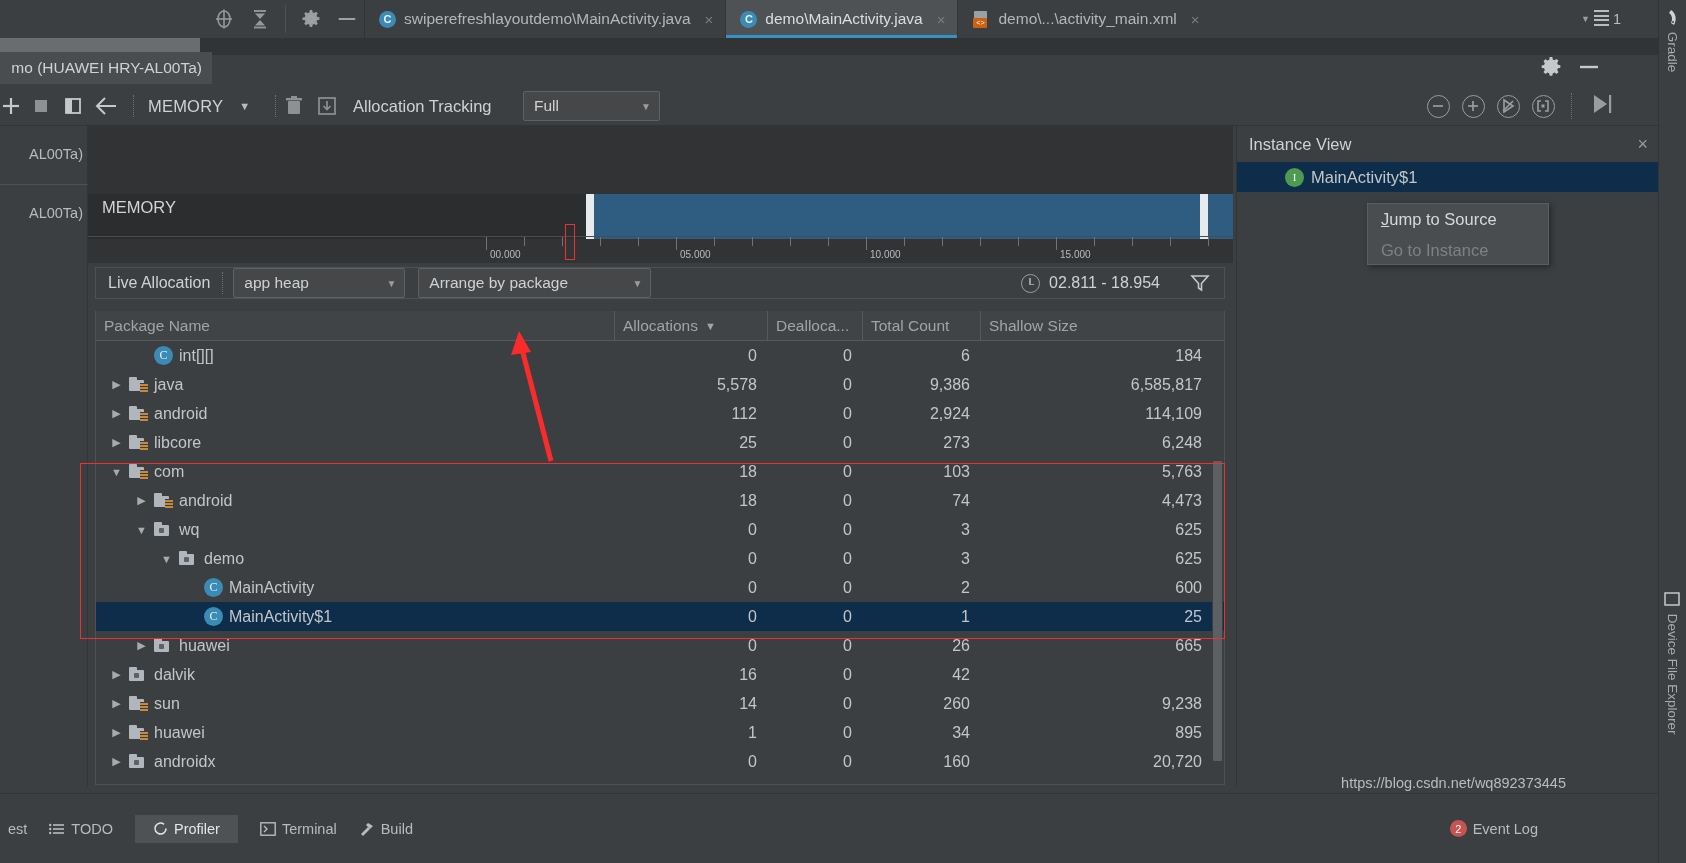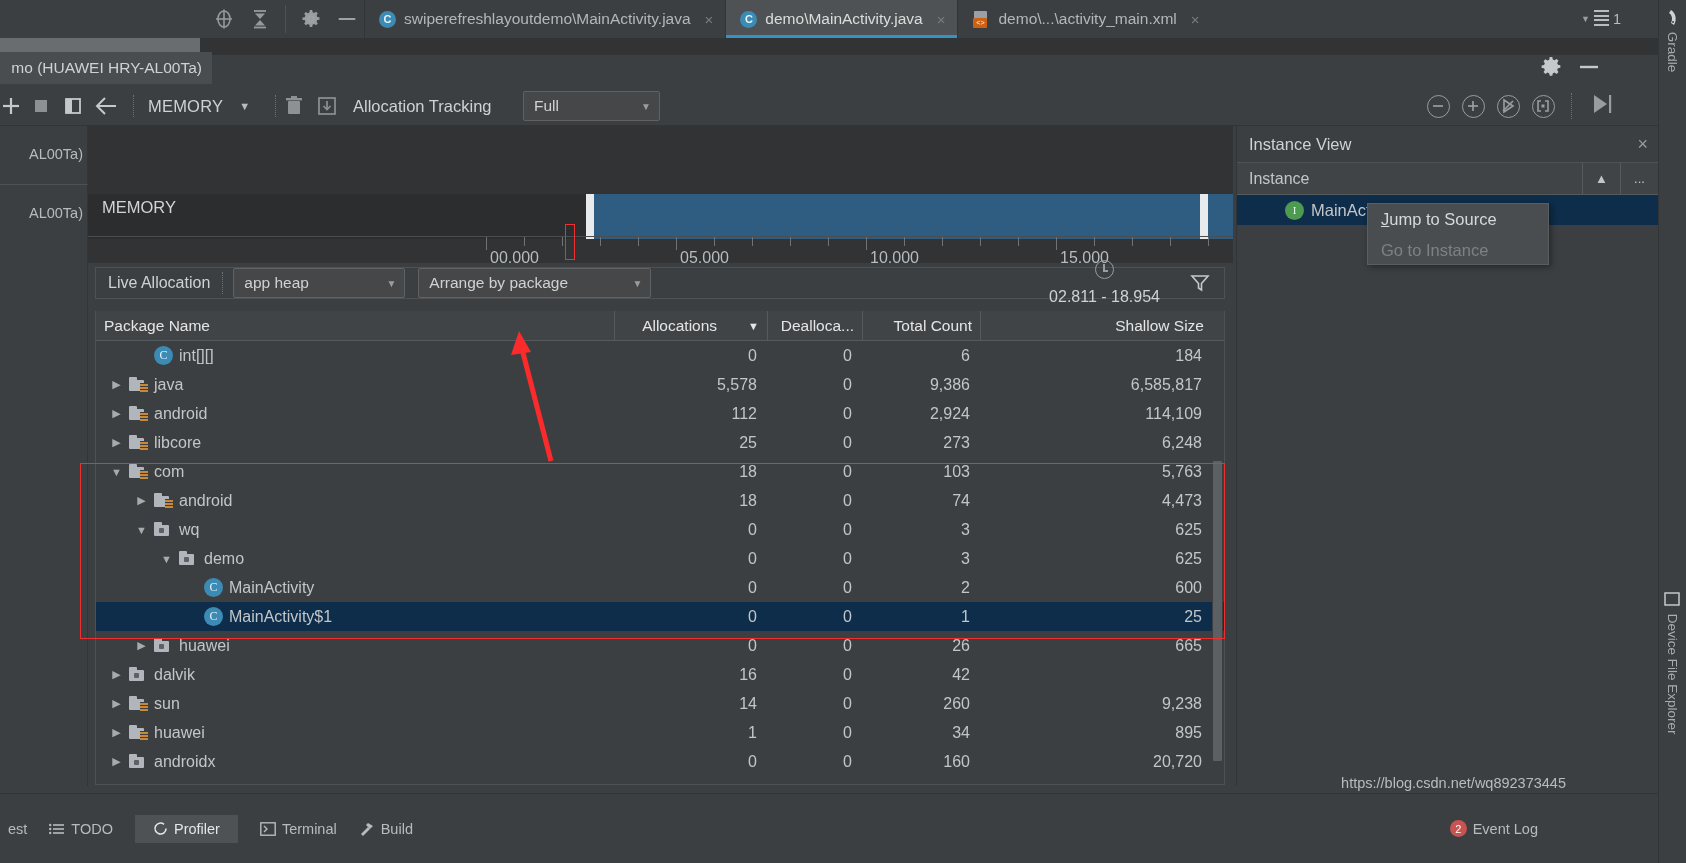--- a/index.html
+++ b/index.html
@@ -81,38 +81,38 @@
   .dot { position:absolute; width:19px; height:24px; border-radius:50%; background:#d07ca7; }
   .act-label { position:absolute; font-size:16.5px; color:#c9ccce; }
   .act-bar { position:absolute; height:9px; background:#6e7173; }
   .tl-mem { position:absolute; left:0; top:65px; width:1145px; height:45px; background:#2b2d2f; }
   .memfill { position:absolute; top:0; height:45px; background:#2f5d82; }
   .memcursor { position:absolute; top:0; width:8px; height:45px; background:#e8ebed; }
   .memword { position:absolute; left:14px; top:72px; font-size:16.5px; color:#d2d5d7; }
   .axis { position:absolute; left:0; top:110px; width:1145px; height:27px; border-top:1px solid #4a4d4f; }
   .tick { position:absolute; top:0; width:1px; height:9px; background:#6f7375; }
   .tick.major { height:13px; }
-  .tlabel { position:absolute; top:12px; font-size:16px; color:#b9bcbe; }
+  .tlabel { position:absolute; top:12px; font-size:10px; color:#b9bcbe; }
   .redcursor { position:absolute; top:98px; width:10px; height:36px; border:1.6px solid #f03030; }
 
   
   .allocbar { position:absolute; left:95px; top:267px; width:1130px; height:32px; background:#3c3f41; border:1px solid #4e5254; display:flex; align-items:center; }
   .allocbar .lbl { font-size:16px; color:#cfd2d4; margin-left:12px; }
-  .clockwrap { position:absolute; right:64px; display:flex; align-items:center; gap:9px; font-size:16px; color:#cfd2d4;flex-direction:column; }
+  .clockwrap { position:absolute; right:64px; display:flex; align-items:center; gap:9px; font-size:16px; color:#cfd2d4; }
   .clock { width:19px; height:19px; border:1.7px solid #9a9d9f; border-radius:50%; position:relative; }
   .clock:before { content:""; position:absolute; left:7px; top:3px; width:1.6px; height:7px; background:#9a9d9f; }
   .clock:after { content:""; position:absolute; left:7px; top:9px; width:5px; height:1.6px; background:#9a9d9f; }
   .funnel { position:absolute; right:14px; width:20px; height:18px; }
 
   
   .table { position:absolute; left:95px; top:311px; width:1130px; height:474px; background:#3c3f41; border:1px solid #4e5254; border-top:none; overflow:hidden; }
   .thead { display:flex; height:30px; background:#414447; border-bottom:1px solid #555a5c; }
-  .th { font-size:15.5px; color:#e5e5e5; display:flex; align-items:center; border-left:1px solid #555a5c; padding:0 8px; }
+  .th { font-size:15.5px; color:#a3a3a3; display:flex; align-items:center; border-left:1px solid #555a5c; padding:0 8px; }
   .th:first-child { border-left:none; }
-  .th.right { justify-content:flex-end;gap:24px; }
+  .th.right { justify-content:flex-start; }
   .tr { display:flex; height:29px; align-items:center; }
   .tr.sel { background:#0d2d4a; }
   .cell { font-size:16px; color:#c3c6c8; display:flex; align-items:center; height:100%; }
   .cell.num { justify-content:flex-end; padding-right:10px; }
   .cell.name { padding-left:8px; gap:6px; }
   .arrow { width:13px; color:#a8abad; font-size:11px; display:inline-block; text-align:center; }
   .ficon { width:19px; height:15px; position:relative; flex:0 0 19px; }
   .ficon .f1 { position:absolute; left:0; top:0; width:8px; height:4px; background:#b0b6bb; border-radius:1px 1px 0 0;}
   .ficon .f2 { position:absolute; left:0; top:3px; width:15px; height:11px; background:#b0b6bb; border-radius:0 1px 1px 1px;}
   .ficon.java .f3 { position:absolute; right:0; bottom:0; width:8px; height:9px; background:#3c3f41;}
@@ -691,27 +691,20 @@
   <svg class="redarrow" style="left:1295px;top:225px;width:180px;height:225px" width="180" height="225" viewBox="0 0 180 225">
     <line x1="20" y1="220" x2="152" y2="30" stroke="#fb2b2b" stroke-width="5"></line>
     <polygon points="164,7 158,36 140,22" fill="#fb2b2b"></polygon>
   </svg>
 
   <div class="iv">
     <div class="iv-title">
       <span>Instance View</span>
       <span style="font-size:18px;color:#9a9d9f">×</span>
     </div>
-    <div class="iv-hdr">
-      <span>Instance</span>
-      <span class="rbtns">
-        <span class="rb">▲</span>
-        <span class="rb">...</span>
-      </span>
-    </div>
     <div class="iv-row sel">
       <span class="iicon">I</span>
       <span>MainActivity$1</span>
     </div>
   </div>
 
   <div class="ctxmenu">
     <div class="ctxitem">
       <span><span class="u">J</span><span>ump to Source</span></span>
     </div>

